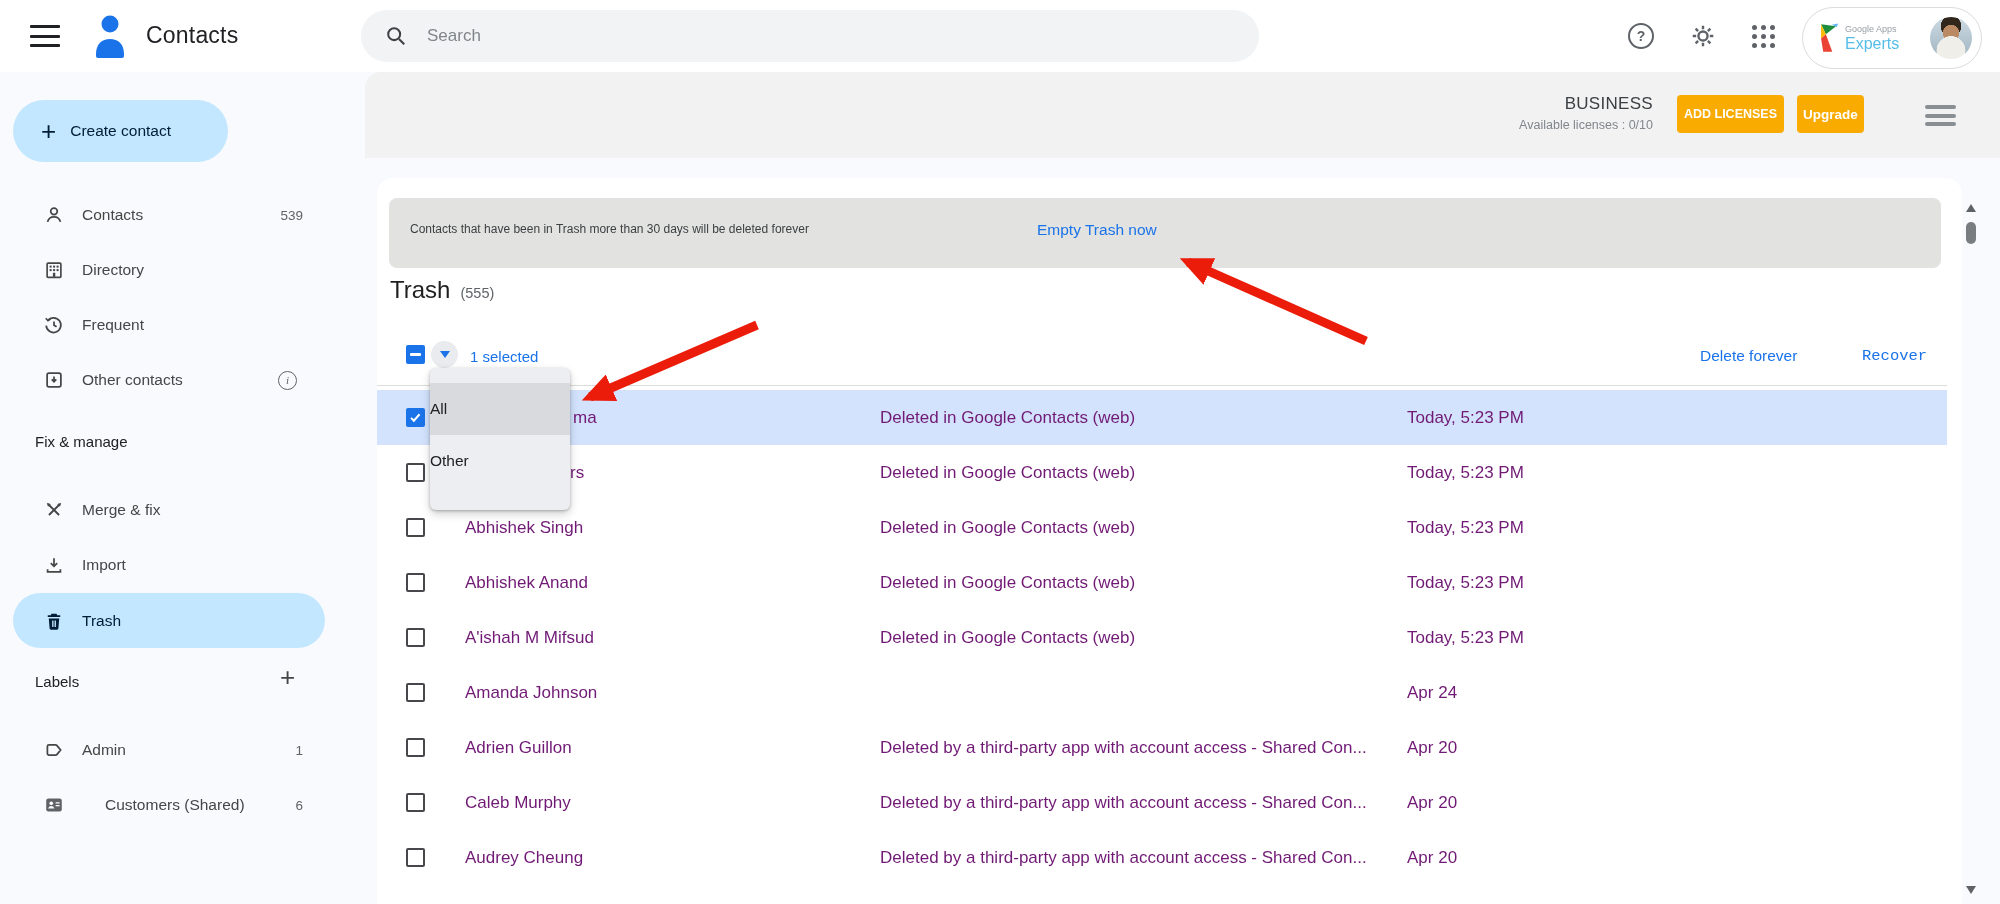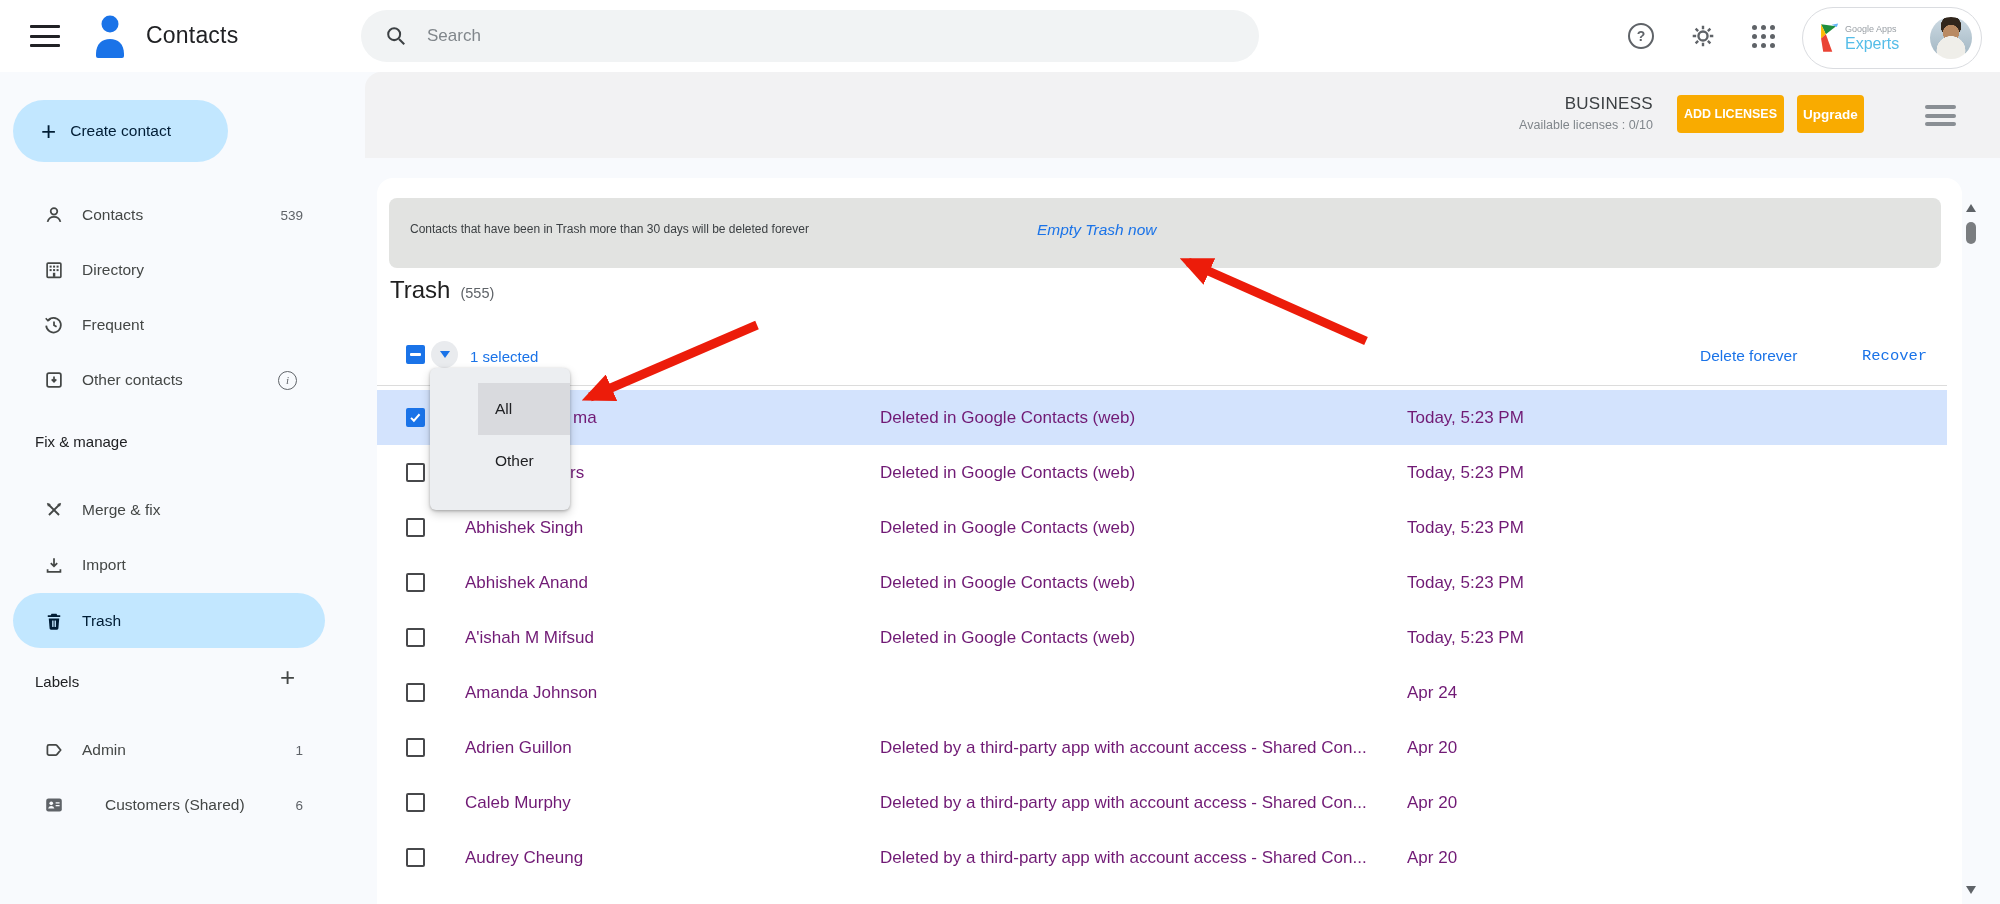--- a/index.html
+++ b/index.html
@@ -56,21 +56,21 @@
   .nav-pill{position:absolute;left:13px;width:312px;height:55px;background:#c2e7ff;border-radius:28px;display:flex;align-items:center;cursor:pointer;}
   .nav-pill .ic{margin-left:30px;width:22px;height:22px;}
   .nav-pill .lbl{margin-left:17px;font-size:15.5px;font-weight:500;color:#001d35;}
   .side-head{position:absolute;left:35px;font-size:15px;font-weight:500;color:#202124;}
   .labels-plus{position:absolute;left:280px;font-size:26px;color:#444746;cursor:pointer;line-height:20px;}
   .indent .lbl{margin-left:40px;}
   
   .card{position:absolute;left:377px;top:178px;width:1585px;height:726px;background:#fff;border-radius:16px 16px 0 0;z-index:3;}
   .banner{position:absolute;left:12px;top:20px;width:1552px;height:70px;background:#e2e3e1;border-radius:8px;}
   .banner .msg{position:absolute;left:21px;top:24px;font-size:12px;color:#3c4043;}
-  .banner .link{position:absolute;left:648px;top:23px;font-size:15.5px;font-weight:500;color:#1a73e8;cursor:pointer;font-style:italic;}
+  .banner .link{position:absolute;left:648px;top:23px;font-size:15.5px;font-weight:500;color:#1a73e8;cursor:pointer;}
   .page-head{position:absolute;left:13px;top:98px;}
   .page-head .t{font-size:24px;color:#1f1f1f;}
   .page-head .c{font-size:14.5px;color:#5f6368;margin-left:10px;}
   .cb{width:19px;height:19px;border:2px solid #47484b;border-radius:2px;background:#fff;box-sizing:border-box;cursor:pointer;display:flex;align-items:center;justify-content:center;}
   .cb--on{background:#1a73e8;border-color:#1a73e8;}
   .cb--ind{background:#1a73e8;border-color:#1a73e8;}
   .cb--ind .dash{width:11px;height:2.6px;background:#fff;border-radius:1px;}
   .tb-cb{position:absolute;left:29px;top:167px;}
   .dd-btn{position:absolute;left:54px;top:163px;width:27px;height:27px;border-radius:50%;background:#e9ebee;border:none;display:flex;align-items:center;justify-content:center;cursor:pointer;}
   .dd-btn .tri{width:0;height:0;border-left:5.5px solid transparent;border-right:5.5px solid transparent;border-top:7px solid #1a73e8;}
@@ -85,21 +85,21 @@
   .row .cb{position:absolute;left:29px;top:18px;}
   .cell{position:absolute;top:18px;font-size:17px;color:#701a75;white-space:nowrap;}
   .cell.name{left:88px;}
   .cell.name--frag1{left:196px;}
   .cell.name--frag2{left:193px;}
   .cell.reason{left:503px;width:524px;overflow:hidden;}
   .cell.date{left:1030px;}
   
   .menu{position:absolute;left:430px;top:368px;width:140px;height:142px;background:#eceef1;border-radius:6px;z-index:40;
     box-shadow:0 1px 3px rgba(0,0,0,.25),0 4px 10px rgba(0,0,0,.18);padding-top:15px;box-sizing:border-box;}
-  .menu .item{height:52px;line-height:52px;padding-left:17px;font-size:15.5px;color:#202124;cursor:pointer;margin-left:48px;}
+  .menu .item{height:52px;line-height:52px;font-size:15.5px;color:#202124;cursor:pointer;}
   .menu .item--hover{background:#d9dade;}
   
   .scrollbar{position:absolute;left:1963px;top:190px;width:16px;height:714px;z-index:6;}
   .sb-tri-up{position:absolute;left:3px;top:14px;width:0;height:0;border-left:5.5px solid transparent;border-right:5.5px solid transparent;border-bottom:8px solid #5f6368;cursor:pointer;}
   .sb-thumb{position:absolute;left:3px;top:32px;width:10px;height:22px;background:#7a7d80;border-radius:5px;cursor:pointer;}
   .sb-tri-dn{position:absolute;left:3px;top:696px;width:0;height:0;border-left:5.5px solid transparent;border-right:5.5px solid transparent;border-top:8px solid #5f6368;cursor:pointer;}
   
   .arrows{position:absolute;left:0;top:0;z-index:60;pointer-events:none;}
 </style>
 </head>

